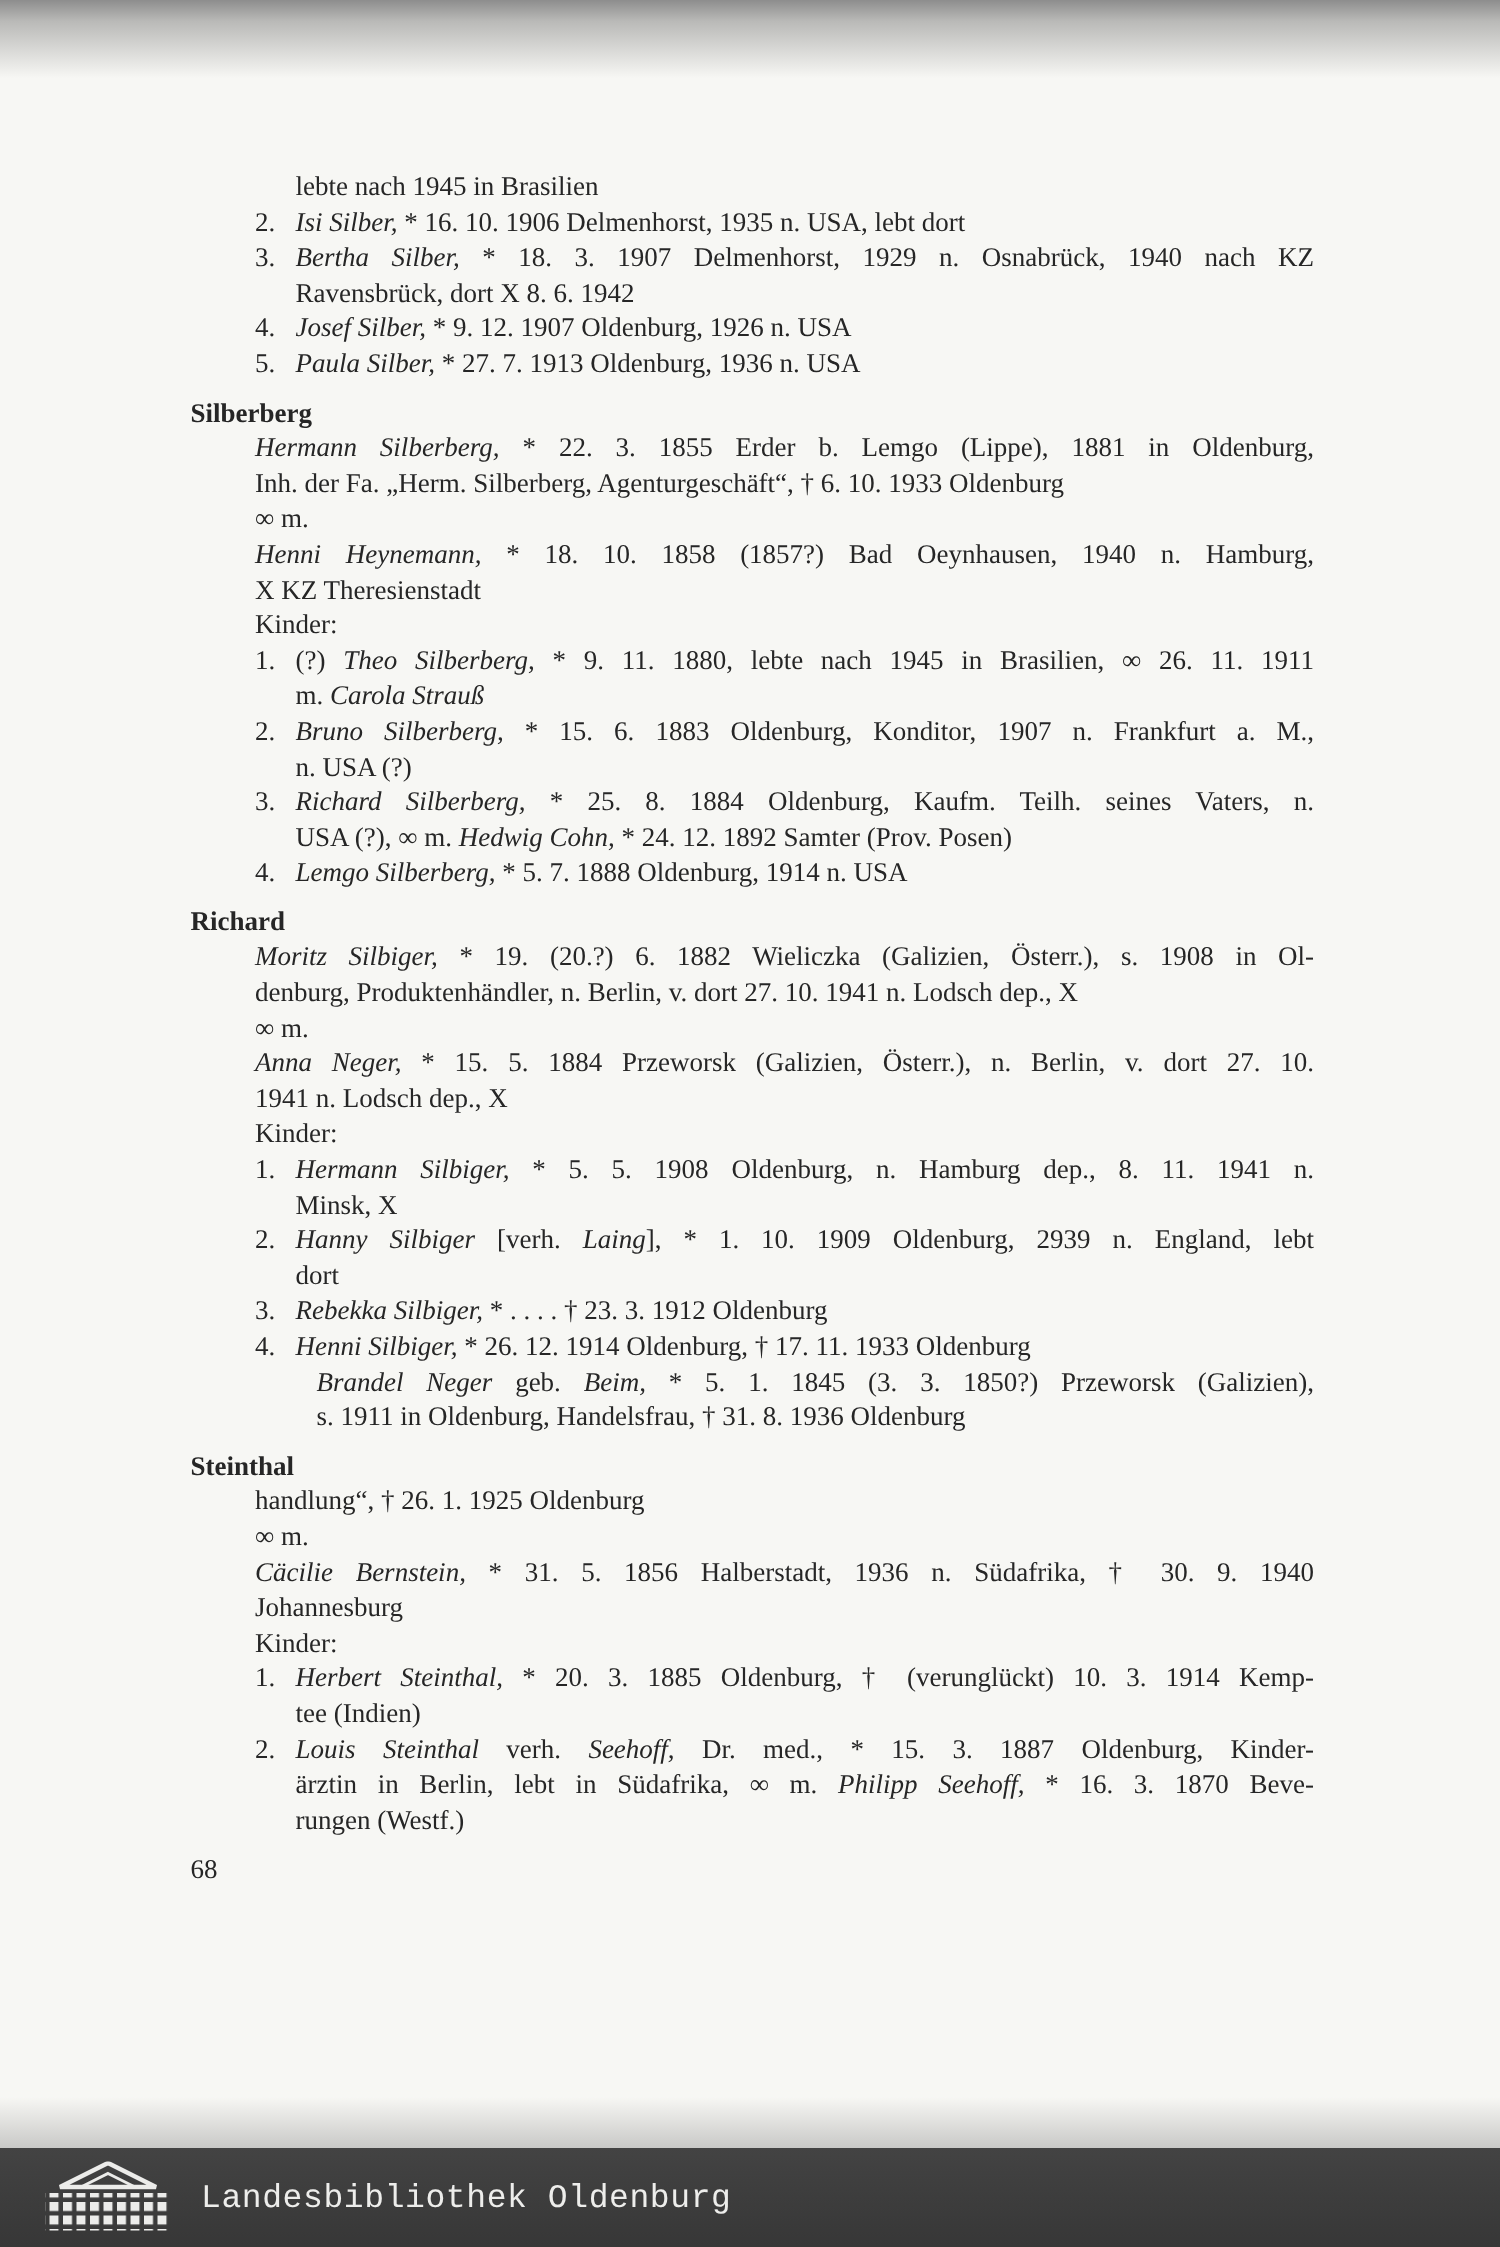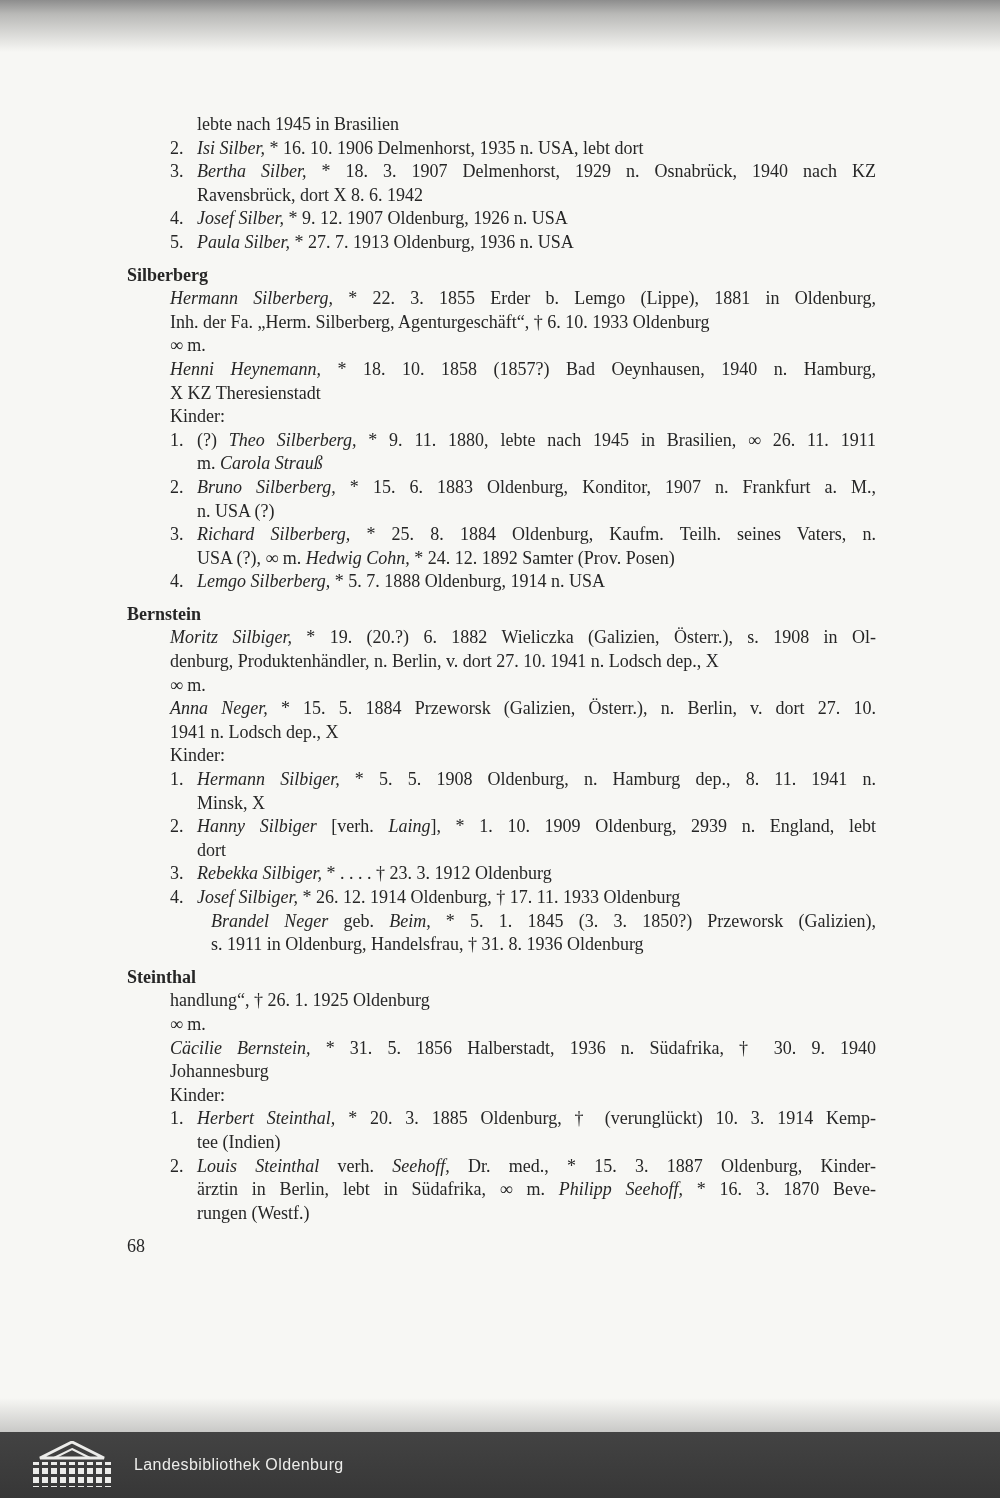--- a/index.html
+++ b/index.html
@@ -40,22 +40,22 @@
   .it { font-style: italic; text-align: center; }
   .page-number { margin-top: 10px; }
   
   .footer {
     position: absolute; left: 0; right: 0; bottom: 0; height: 66px;
     background: linear-gradient(180deg, #434343 0%, #373737 100%);
     display: flex; align-items: center;
   }
   .footer-logo { margin-left: 24px; flex: 0 0 auto; }
   .footer-title {
-    color: #ededeb; font-size: 16px; margin-left: 14px; letter-spacing: 0.4px;
-    font-family: Liberation Sans, sans-serif;
+    color: #ededeb; font-size: 22px; margin-left: 14px; letter-spacing: 0.4px;
+    font-family: Liberation Mono, monospace;
   }
 </style>
 </head>
 <body>
 
 <div class="scan-top"></div>
 
 <div class="content">
   <div id="doc">
       <div class="section">
@@ -108,21 +108,21 @@
           <span class="num">3.</span>
           <div class="line jl"><span class="it">Richard Silberberg,</span><span> * 25. 8. 1884 Oldenburg, Kaufm. Teilh. seines Vaters, n.</span></div>
           <div class="line"><span>USA (?), ∞ m. </span><span class="it">Hedwig Cohn,</span><span> * 24. 12. 1892 Samter (Prov. Posen)</span></div>
         </div>
         <div class="block item">
           <span class="num">4.</span>
           <div class="line"><span class="it">Lemgo Silberberg,</span><span> * 5. 7. 1888 Oldenburg, 1914 n. USA</span></div>
         </div>
       </div>
       <div class="section">
-        <div class="heading">Bernstein</div>
+        <div class="heading">Richard</div>
         <div class="block para">
           <div class="line jl"><span class="it">Moritz Silbiger,</span><span> * 19. (20.?) 6. 1882 Wieliczka (Galizien, Österr.), s. 1908 in Ol-</span></div>
           <div class="line"><span>denburg, Produktenhändler, n. Berlin, v. dort 27. 10. 1941 n. Lodsch dep., X</span></div>
           <div class="line"><span>∞ m.</span></div>
         </div>
         <div class="block para">
           <div class="line jl"><span class="it">Anna Neger,</span><span> * 15. 5. 1884 Przeworsk (Galizien, Österr.), n. Berlin, v. dort 27. 10.</span></div>
           <div class="line"><span>1941 n. Lodsch dep., X</span></div>
         </div>
         <div class="block para">
@@ -137,21 +137,21 @@
           <span class="num">2.</span>
           <div class="line jl"><span class="it">Hanny Silbiger</span><span> [verh. </span><span class="it">Laing</span><span>], * 1. 10. 1909 Oldenburg, 2939 n. England, lebt</span></div>
           <div class="line"><span>dort</span></div>
         </div>
         <div class="block item">
           <span class="num">3.</span>
           <div class="line"><span class="it">Rebekka Silbiger,</span><span> * . . . . † 23. 3. 1912 Oldenburg</span></div>
         </div>
         <div class="block item">
           <span class="num">4.</span>
-          <div class="line"><span class="it">Josef Silbiger,</span><span> * 26. 12. 1914 Oldenburg, † 17. 11. 1933 Oldenburg</span></div>
+          <div class="line"><span class="it">Henni Silbiger,</span><span> * 26. 12. 1914 Oldenburg, † 17. 11. 1933 Oldenburg</span></div>
         </div>
         <div class="block sub">
           <div class="line jl"><span class="it">Brandel Neger</span><span> geb. </span><span class="it">Beim,</span><span> * 5. 1. 1845 (3. 3. 1850?) Przeworsk (Galizien),</span></div>
           <div class="line"><span>s. 1911 in Oldenburg, Handelsfrau, † 31. 8. 1936 Oldenburg</span></div>
         </div>
       </div>
       <div class="section">
         <div class="heading">Steinthal</div>
         <div class="block para">
           <div class="line"><span>handlung“, † 26. 1. 1925 Oldenburg</span></div>

